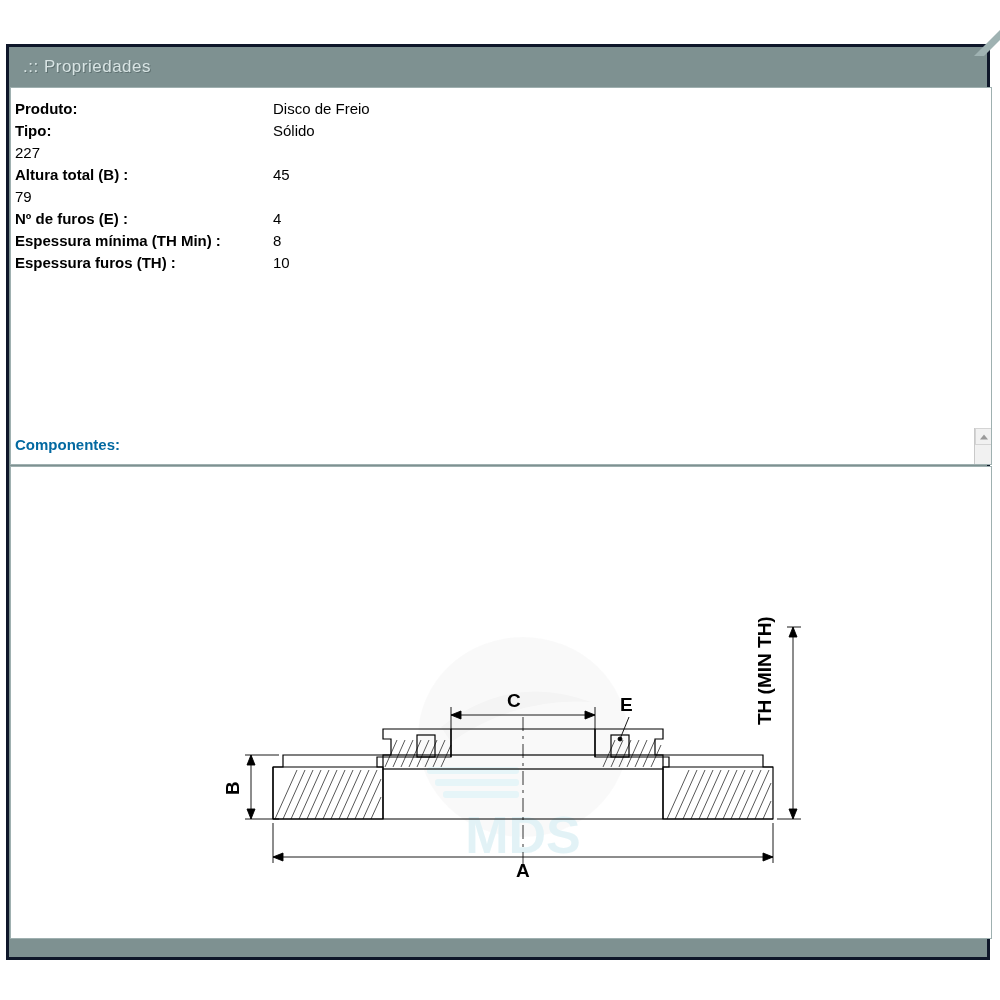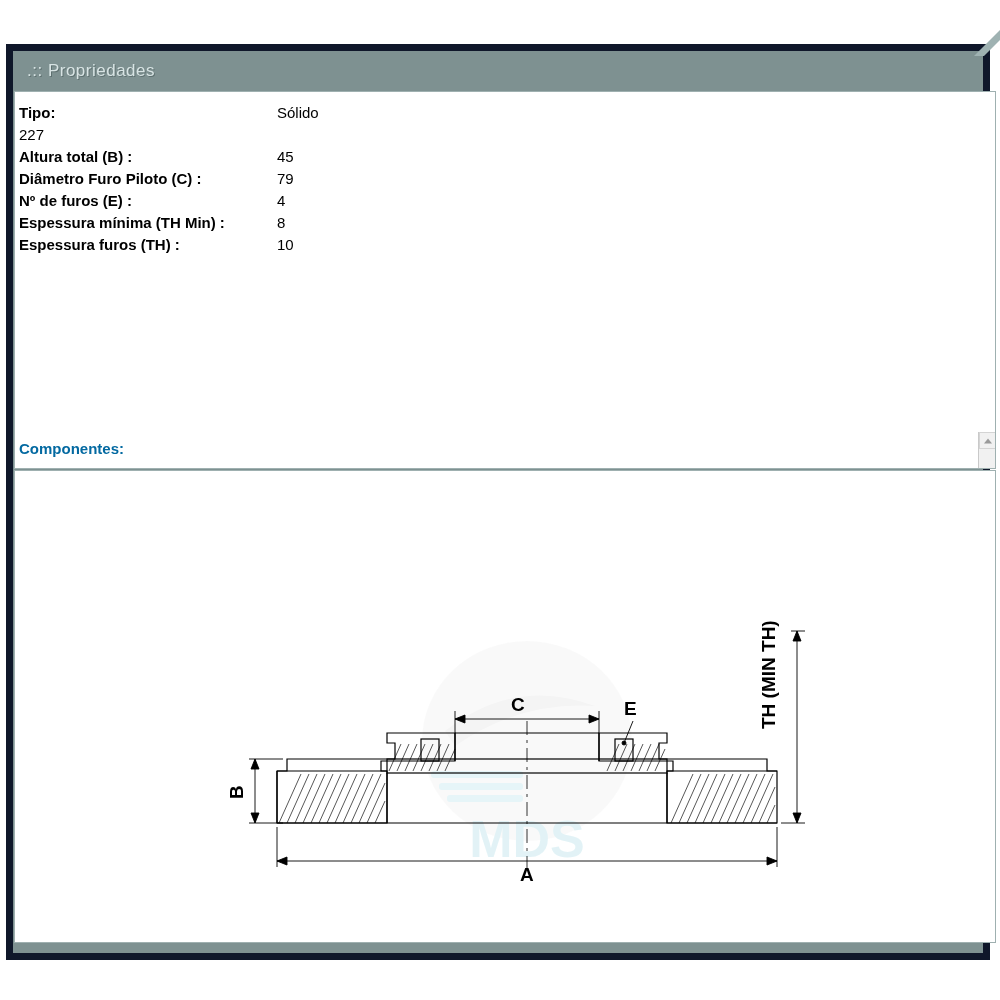--- a/index.html
+++ b/index.html
@@ -21,21 +21,21 @@
   }
 
   
   .panel-frame {
     position: absolute;
     left: 6px;
     top: 44px;
     width: 984px;
     height: 916px;
     background: #7e9191;
-    border: 7px solid #0f172a;
+    border: 3px solid #0f172a;
     box-sizing: border-box;
   }
 
   .panel-title {
     position: absolute;
     left: 0;
     top: 0;
     width: 100%;
     height: 40px;
     line-height: 40px;
@@ -177,32 +177,35 @@
 
   <div class="panel-frame">
 
     <div class="panel-title">.:: Propriedades</div>
 
     <div class="props-card">
 
       <div class="props-list">
 
         <div class="prop-row">
+          <span class="prop-label">Produto:</span>
+          <span class="prop-value">Disco de Freio</span>
+        </div>
+        <div class="prop-row">
           <span class="prop-label">Tipo:</span>
           <span class="prop-value">Sólido</span>
         </div>
         <div class="prop-row">
           <span class="prop-value">227</span>
         </div>
         <div class="prop-row">
           <span class="prop-label">Altura total (B) :</span>
           <span class="prop-value">45</span>
         </div>
         <div class="prop-row">
-          <span class="prop-label">Diâmetro Furo Piloto (C) :</span>
           <span class="prop-value">79</span>
         </div>
         <div class="prop-row">
           <span class="prop-label">Nº de furos (E) :</span>
           <span class="prop-value">4</span>
         </div>
         <div class="prop-row">
           <span class="prop-label">Espessura mínima (TH Min) :</span>
           <span class="prop-value">8</span>
         </div>

